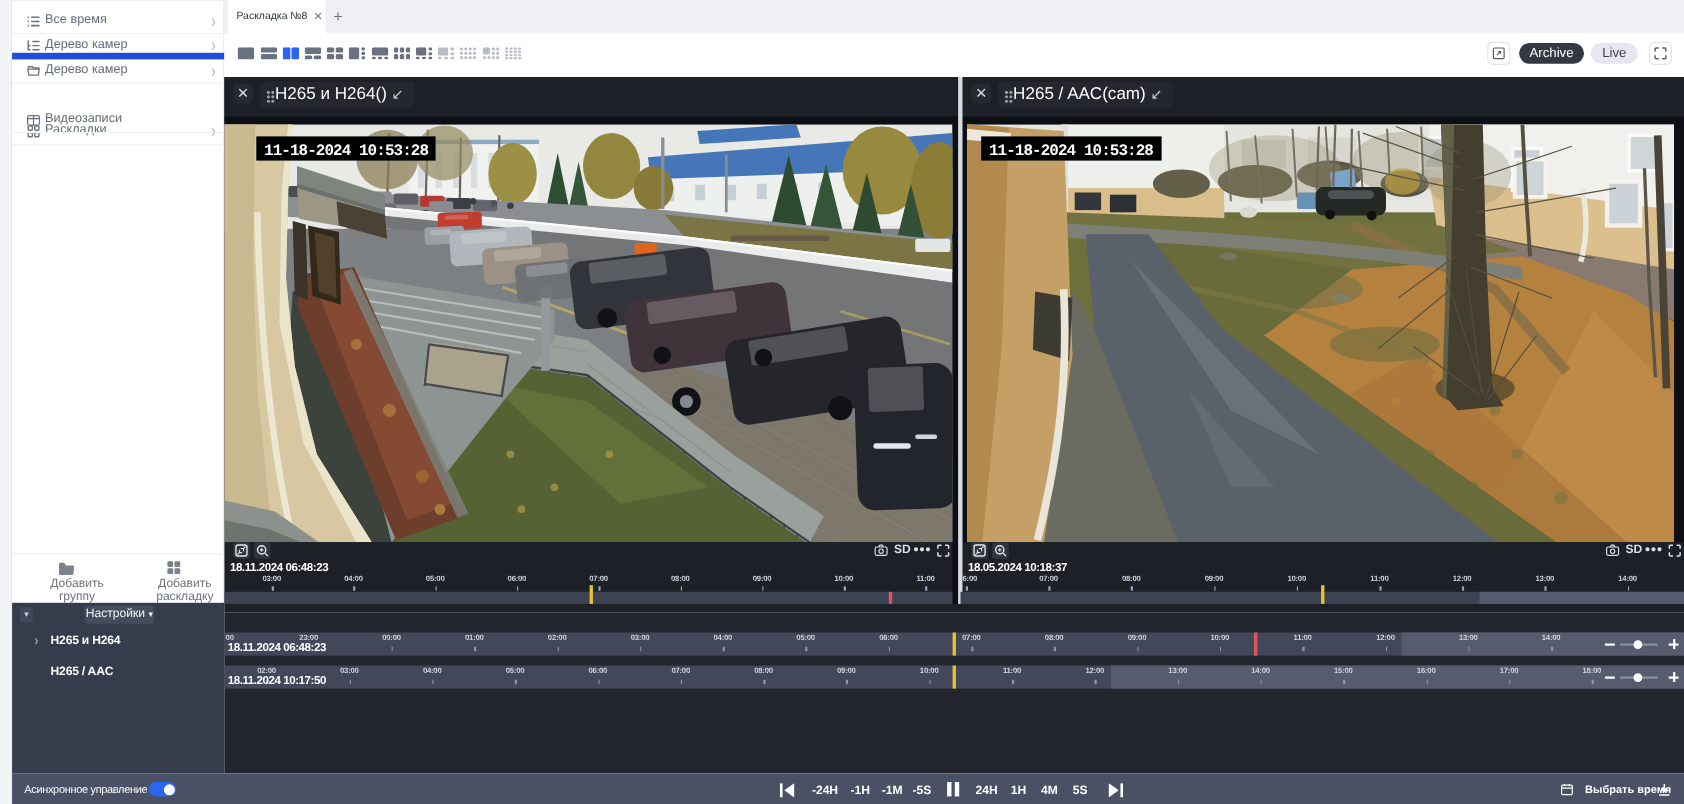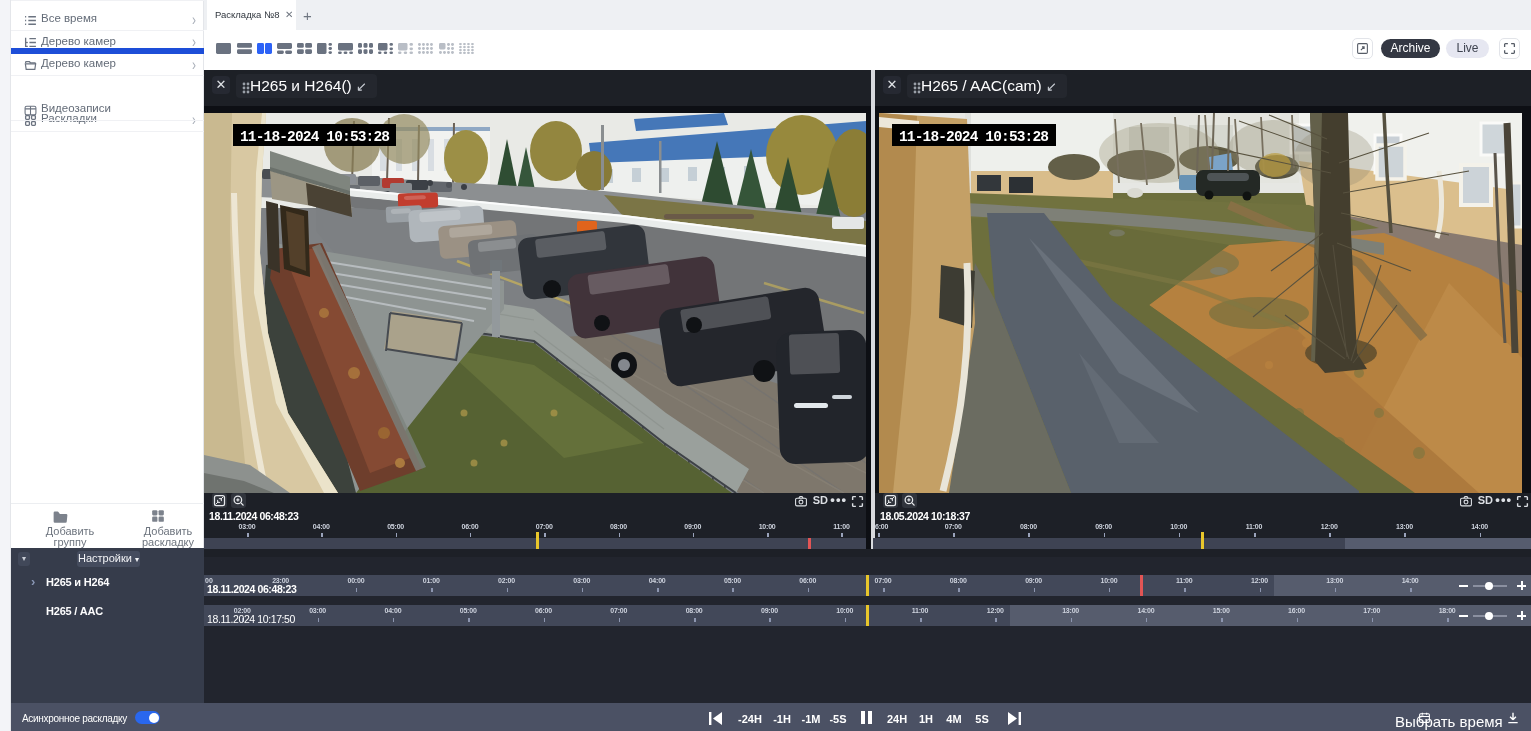--- a/index.html
+++ b/index.html
@@ -672,33 +672,33 @@
       <div style="position:absolute;left:941.9px;top:13px;width:1.5px;height:4px;background:#8d96b0;"></div>
       <div style="position:absolute;left:999.2px;top:2px;width:36px;text-align:center;color:#ced3de;font-size:7px;font-weight:700;letter-spacing:-0.2px;">15:00</div>
       <div style="position:absolute;left:1017.2px;top:13px;width:1.5px;height:4px;background:#8d96b0;"></div>
       <div style="position:absolute;left:1074.5px;top:2px;width:36px;text-align:center;color:#ced3de;font-size:7px;font-weight:700;letter-spacing:-0.2px;">16:00</div>
       <div style="position:absolute;left:1092.5px;top:13px;width:1.5px;height:4px;background:#8d96b0;"></div>
       <div style="position:absolute;left:1149.8px;top:2px;width:36px;text-align:center;color:#ced3de;font-size:7px;font-weight:700;letter-spacing:-0.2px;">17:00</div>
       <div style="position:absolute;left:1167.8px;top:13px;width:1.5px;height:4px;background:#8d96b0;"></div>
       <div style="position:absolute;left:1225.1px;top:2px;width:36px;text-align:center;color:#ced3de;font-size:7px;font-weight:700;letter-spacing:-0.2px;">18:00</div>
       <div style="position:absolute;left:1243.1px;top:13px;width:1.5px;height:4px;background:#8d96b0;"></div>
       <div style="position:absolute;left:662px;top:0;width:3px;height:21px;background:#e8c62b;"></div>
-      <div style="position:absolute;left:3px;top:8px;color:#fff;font-size:10.5px;font-weight:400;letter-spacing:-0.4px;">18.11.2024 10:17:50</div>
+      <div style="position:absolute;left:3px;top:8px;color:#fff;font-size:10.5px;font-weight:700;letter-spacing:-0.4px;">18.11.2024 10:17:50</div>
       <div style="position:absolute;right:4px;top:3px;width:68px;height:15px;">
         <div style="position:absolute;left:0;top:6.5px;width:9px;height:2.2px;background:#fff;"></div>
         <div style="position:absolute;left:14px;top:7px;width:34px;height:1.5px;background:#8b90a0;"></div>
         <div style="position:absolute;left:26px;top:3.5px;width:8px;height:8px;border-radius:50%;background:#fff;"></div>
         <div style="position:absolute;right:1px;top:6.5px;width:9px;height:2.2px;background:#fff;"></div>
         <div style="position:absolute;right:4.2px;top:3.2px;width:2.2px;height:9px;background:#fff;"></div>
       </div>
     </div>
 
   <div class="abs" style="left:11px;top:703px;width:1520px;height:28px;background:#4b5164;"></div>
   <div class="abs" style="left:0;top:703px;width:1531px;height:28px;">
-      <div style="position:absolute;left:22px;top:9.5px;color:#fefefe;font-size:10px;letter-spacing:-0.3px;">Асинхронное раскладку</div>
+      <div style="position:absolute;left:22px;top:9.5px;color:#fefefe;font-size:10px;letter-spacing:-0.3px;">Асинхронное управление</div>
       <div style="position:absolute;left:135px;top:8px;width:25px;height:13px;border-radius:7px;background:#2967ee;">
         <div style="position:absolute;right:1.5px;top:1.5px;width:10px;height:10px;border-radius:50%;background:#fff;"></div>
       </div>
       <svg style="position:absolute;left:709px;top:9px;" width="14" height="13" viewBox="0 0 14 13">
         <path d="M13 0 L4 6.5 L13 13 Z" fill="#fff"></path>
         <rect x="0" y="0" width="2.4" height="13" fill="#fff"></rect>
       </svg>
       <div style="position:absolute;left:720px;top:10px;width:60px;text-align:center;color:#fff;font-size:11px;font-weight:600;">-24H</div>
       <div style="position:absolute;left:752px;top:10px;width:60px;text-align:center;color:#fff;font-size:11px;font-weight:600;">-1H</div>
       <div style="position:absolute;left:781px;top:10px;width:60px;text-align:center;color:#fff;font-size:11px;font-weight:600;">-1M</div>
@@ -710,19 +710,19 @@
       <div style="position:absolute;left:924px;top:10px;width:60px;text-align:center;color:#fff;font-size:11px;font-weight:600;">4M</div>
       <div style="position:absolute;left:952px;top:10px;width:60px;text-align:center;color:#fff;font-size:11px;font-weight:600;">5S</div>
       <svg style="position:absolute;left:1007px;top:9px;" width="14" height="13" viewBox="0 0 14 13">
         <path d="M1 0 L10 6.5 L1 13 Z" fill="#fff"></path>
         <rect x="11.6" y="0" width="2.4" height="13" fill="#fff"></rect>
       </svg>
       <svg style="position:absolute;left:1418px;top:8px;" width="13" height="13" viewBox="0 0 24 24" fill="none" stroke="#fff" stroke-width="2">
         <rect x="3" y="5" width="18" height="16" rx="2"></rect>
         <path d="M3 10h18M8 3v4M16 3v4"></path>
       </svg>
-      <div style="position:absolute;left:1395px;top:10px;color:#fff;font-size:15px;">Выбрать время</div>
+      <div style="position:absolute;left:1441px;top:10px;color:#fff;font-size:10px;font-weight:bold;">Выбрать время</div>
       <svg style="position:absolute;left:1506px;top:8px;" width="14" height="14" viewBox="0 0 24 24" fill="none" stroke="#fff" stroke-width="2.4">
         <path d="M12 3v12m0 0l-5-5m5 5l5-5M4 20h16"></path>
       </svg>
     </div>
 
 </div>
 
 </body></html>

